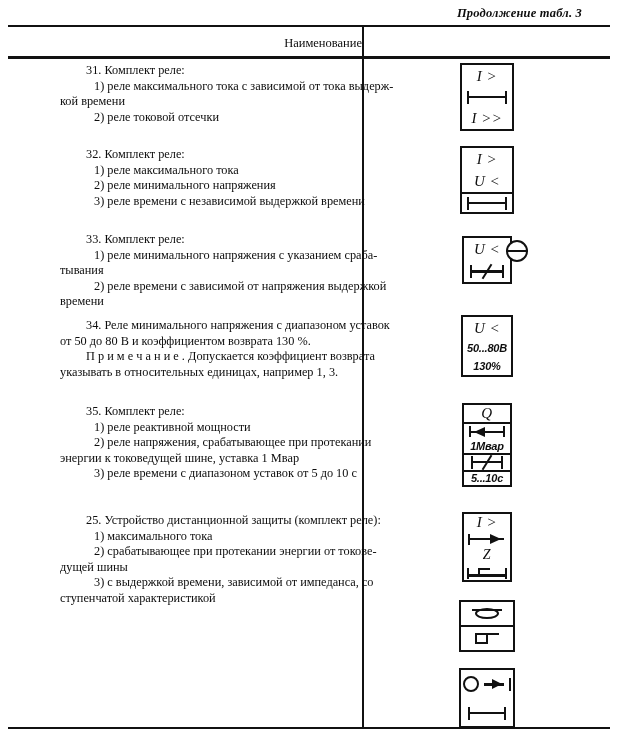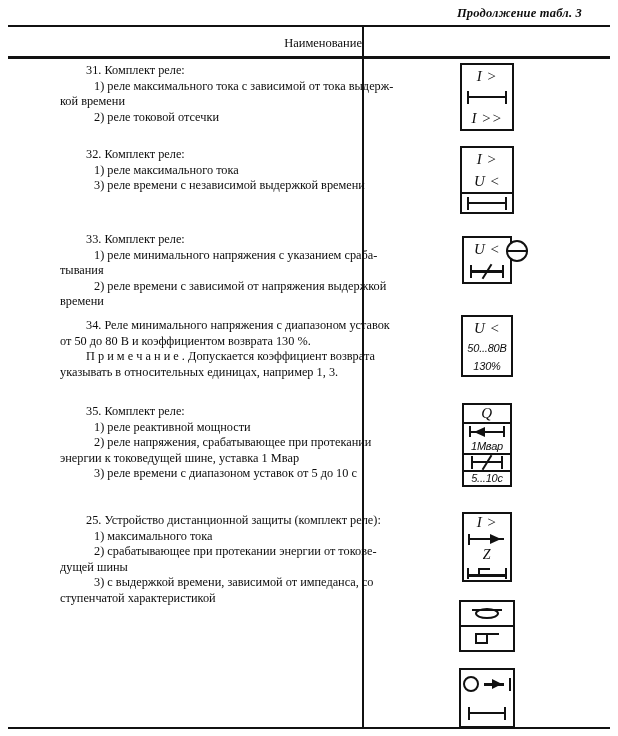--- a/index.html
+++ b/index.html
@@ -115,21 +115,21 @@
     font-family: "Liberation Serif", serif;
     font-style: italic;
     font-size: 15px;
     line-height: 1;
     white-space: nowrap;
     letter-spacing: 0.5px;
   }
   .lbl-sm {
     font-family: "Liberation Sans", sans-serif;
     font-style: italic;
-    font-weight: normal;
+    font-weight: bold;
     font-size: 11px;
     line-height: 1;
     white-space: nowrap;
     letter-spacing: -0.2px;
   }
 
   
   .tbar {
     position: relative;
     width: 40px;
@@ -389,20 +389,21 @@
       </div>
       <div class="cell">
         <span class="lbl">I &gt;&gt;</span>
       </div>
     </div>
   </div>
 
   <div class="entry" style="top:147px;">
     <p class="ind1">32.  Комплект реле:</p>
     <p class="ind2">1)  реле максимального тока</p>
+    <p class="ind2">2)  реле минимального напряжения</p>
     <p class="ind2">3)  реле времени с независимой выдержкой времени</p>
   </div>
   <div class="sym" style="top:146px;">
     <div class="box" style="width:54px;height:68px;">
       <div class="cell" style="flex:0 0 22px;">
         <span class="lbl">I &gt;</span>
       </div>
       <div class="cell bordered-bottom" style="flex:0 0 22px;">
         <span class="lbl">U &lt;</span>
       </div>

